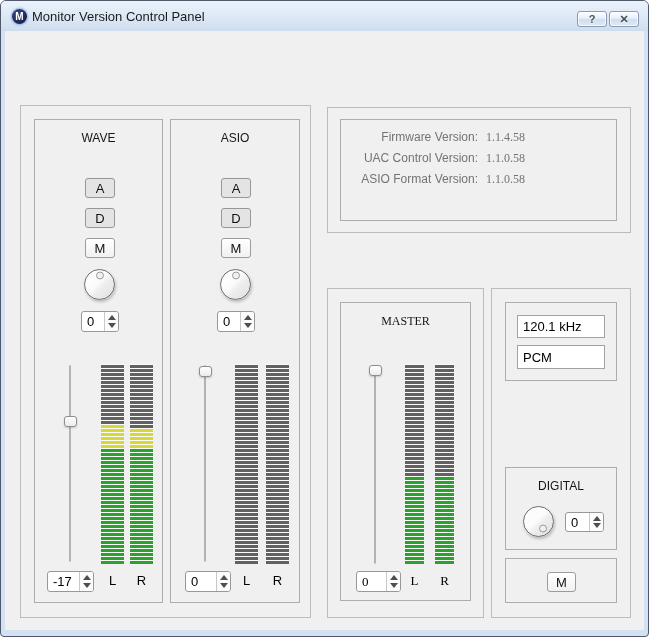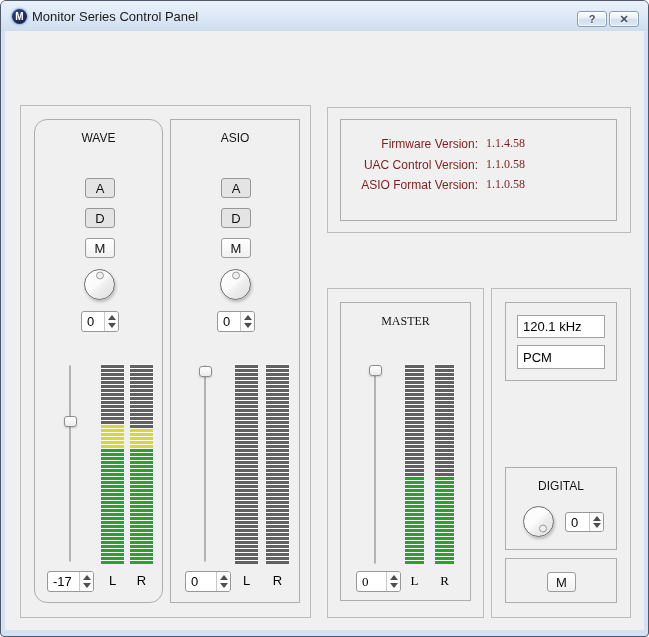--- a/index.html
+++ b/index.html
@@ -62,21 +62,21 @@
   }
   .device-item {
     position:absolute; left:0; top:0; width:94px; height:37px;
     background:#f0f0f0;
     display:flex; align-items:center; white-space:nowrap;
     padding-left:5px; font-size:12px; letter-spacing:-0.2px; color:#000;
   }
 
   
   .info-box { padding-top:10px; }
-  .info-row { display:flex; height:20.8px; align-items:flex-end; font-size:12px; color:#7f1d1d; }
+  .info-row { display:flex; height:20.8px; align-items:flex-start; font-size:12px; color:#737373; }
   .info-label { width:137px; text-align:right; }
   .info-value { margin-left:8px;font-family:Liberation Serif, serif; }
 
   
   .sq-btn {
     position:absolute; width:30px; height:20px;
     border:1px solid #9c9c9c; border-radius:3px;
     font-size:13px; color:#111;
     display:flex; align-items:center; justify-content:center;
     background:linear-gradient(to bottom,#ffffff,#f1f1f1);
@@ -149,35 +149,35 @@
 </style>
 </head>
 <body>
 
 <div class="window">
 
   <div class="titlebar">
     <div class="app-icon">
       <span>M</span>
     </div>
-    <div class="win-title">Monitor Series Control Panel</div>
+    <div class="win-title">Monitor Version Control Panel</div>
     <div class="tb-btn tb-help">
       <span>?</span>
     </div>
     <div class="tb-btn tb-close">
       <span>✕</span>
     </div>
   </div>
 
   <div class="client"></div>
 
 
   <div class="container" style="left:19px;top:104px;width:291px;height:513px;"></div>
 
-  <div class="gbox" style="left:33px;top:118px;width:129px;height:484px;border-radius:13px;">
+  <div class="gbox" style="left:33px;top:118px;width:129px;height:484px;">
     <div class="group-title">WAVE</div>
     <div class="sq-btn toggled" style="left:50px;top:58px;">A</div>
     <div class="sq-btn toggled" style="left:50px;top:88px;">D</div>
     <div class="sq-btn" style="left:50px;top:118px;">M</div>
     <div class="knob dot-top" style="left:49px;top:149px;"></div>
     <div class="spinbox" style="left:46px;top:191px;width:38px;height:21px;">
       <div class="spin-val">0</div>
       <div class="spin-btns"></div>
     </div>
     <div class="slider-track" style="left:34px;top:245px;height:197px;"></div>

